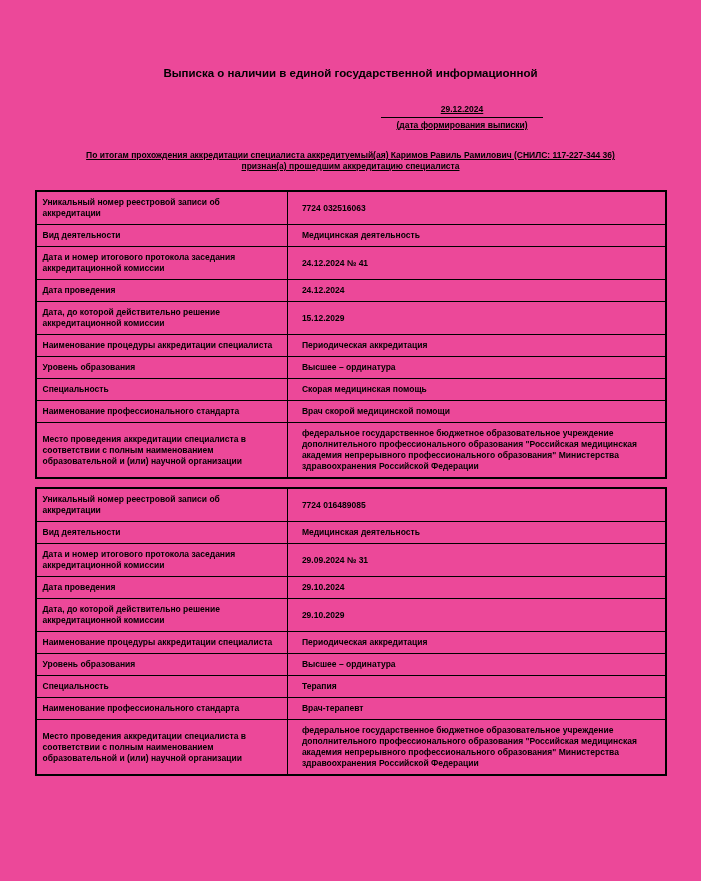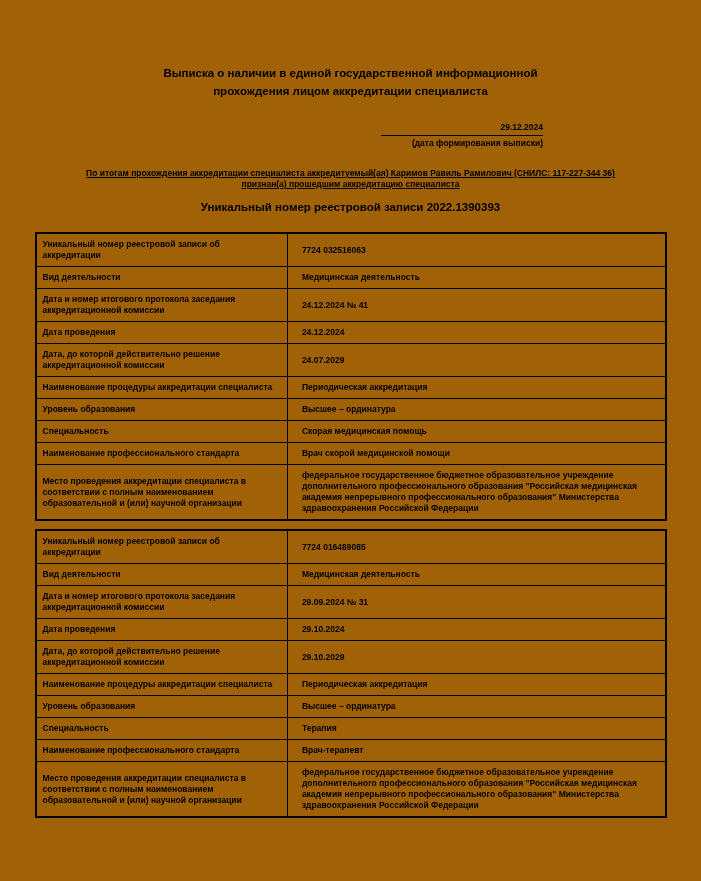--- a/index.html
+++ b/index.html
@@ -1,28 +1,28 @@
 <!DOCTYPE html>
 <html><head>
 <meta charset="utf-8">
 <style>
   html,body{margin:0;padding:0;}
   body{background:#ffffff;}
   .page{
-    width:701px;height:881px;background:#a16207;overflow:hidden;
+    width:701px;height:881px;background:#ec4899;overflow:hidden;
     font-family:"Liberation Sans",sans-serif;font-weight:700;color:#000;
     position:relative;box-sizing:border-box;
   }
   .doc-title{
     margin:64px auto 0;width:520px;text-align:center;
     font-size:11.5px;line-height:18px;
   }
   .date-block{
-    margin:22px 158px 16px auto;width:162px;text-align:right;
-    font-size:8.5px;line-height:11px;
+    margin:22px 158px 16px auto;width:162px;text-align:center;
+    font-size:8.5px;line-height:11px;text-decoration:underline;
   }
   .date-value{border-bottom:1.5px solid #000;padding-bottom:2px;}
   .date-caption{padding-top:2px;}
   .intro{
     margin:19px auto 0;width:545px;text-align:center;
     font-size:8.5px;line-height:11px;text-decoration:underline;
   }
   .section-title{
     margin:16px auto 0;text-align:center;text-decoration:underline;
     font-size:9.5px;line-height:12px;
@@ -43,32 +43,30 @@
   td.lbl{width:40%;padding:5px 8px 5px 6px;}
   td.val{width:60%;padding:5px 8px 5px 14px;}
 </style>
 </head>
 <body>
 
 <div class="page">
 
   <div class="doc-title">
     <div>Выписка о наличии в единой государственной информационной</div>
-    <div>прохождения лицом аккредитации специалиста</div>
   </div>
 
   <div class="date-block">
     <div class="date-value">29.12.2024</div>
     <div class="date-caption">(дата формирования выписки)</div>
   </div>
 
   <div class="intro">По итогам прохождения аккредитации специалиста аккредитуемый(ая) Каримов Равиль Рамилович (СНИЛС: 117-227-344 36) признан(а) прошедшим аккредитацию специалиста</div>
 
 
-  <div class="record-heading">Уникальный номер реестровой записи 2022.1390393</div>
 
   <table class="acc">
     <tbody>
       <tr>
         <td class="lbl">Уникальный номер реестровой записи об аккредитации</td>
         <td class="val">7724 032516063</td>
       </tr>
       <tr>
         <td class="lbl">Вид деятельности</td>
         <td class="val">Медицинская деятельность</td>
@@ -76,21 +74,21 @@
       <tr>
         <td class="lbl">Дата и номер итогового протокола заседания аккредитационной комиссии</td>
         <td class="val">24.12.2024 № 41</td>
       </tr>
       <tr>
         <td class="lbl">Дата проведения</td>
         <td class="val">24.12.2024</td>
       </tr>
       <tr>
         <td class="lbl">Дата, до которой действительно решение аккредитационной комиссии</td>
-        <td class="val">24.07.2029</td>
+        <td class="val">15.12.2029</td>
       </tr>
       <tr>
         <td class="lbl">Наименование процедуры аккредитации специалиста</td>
         <td class="val">Периодическая аккредитация</td>
       </tr>
       <tr>
         <td class="lbl">Уровень образования</td>
         <td class="val">Высшее – ординатура</td>
       </tr>
       <tr>

